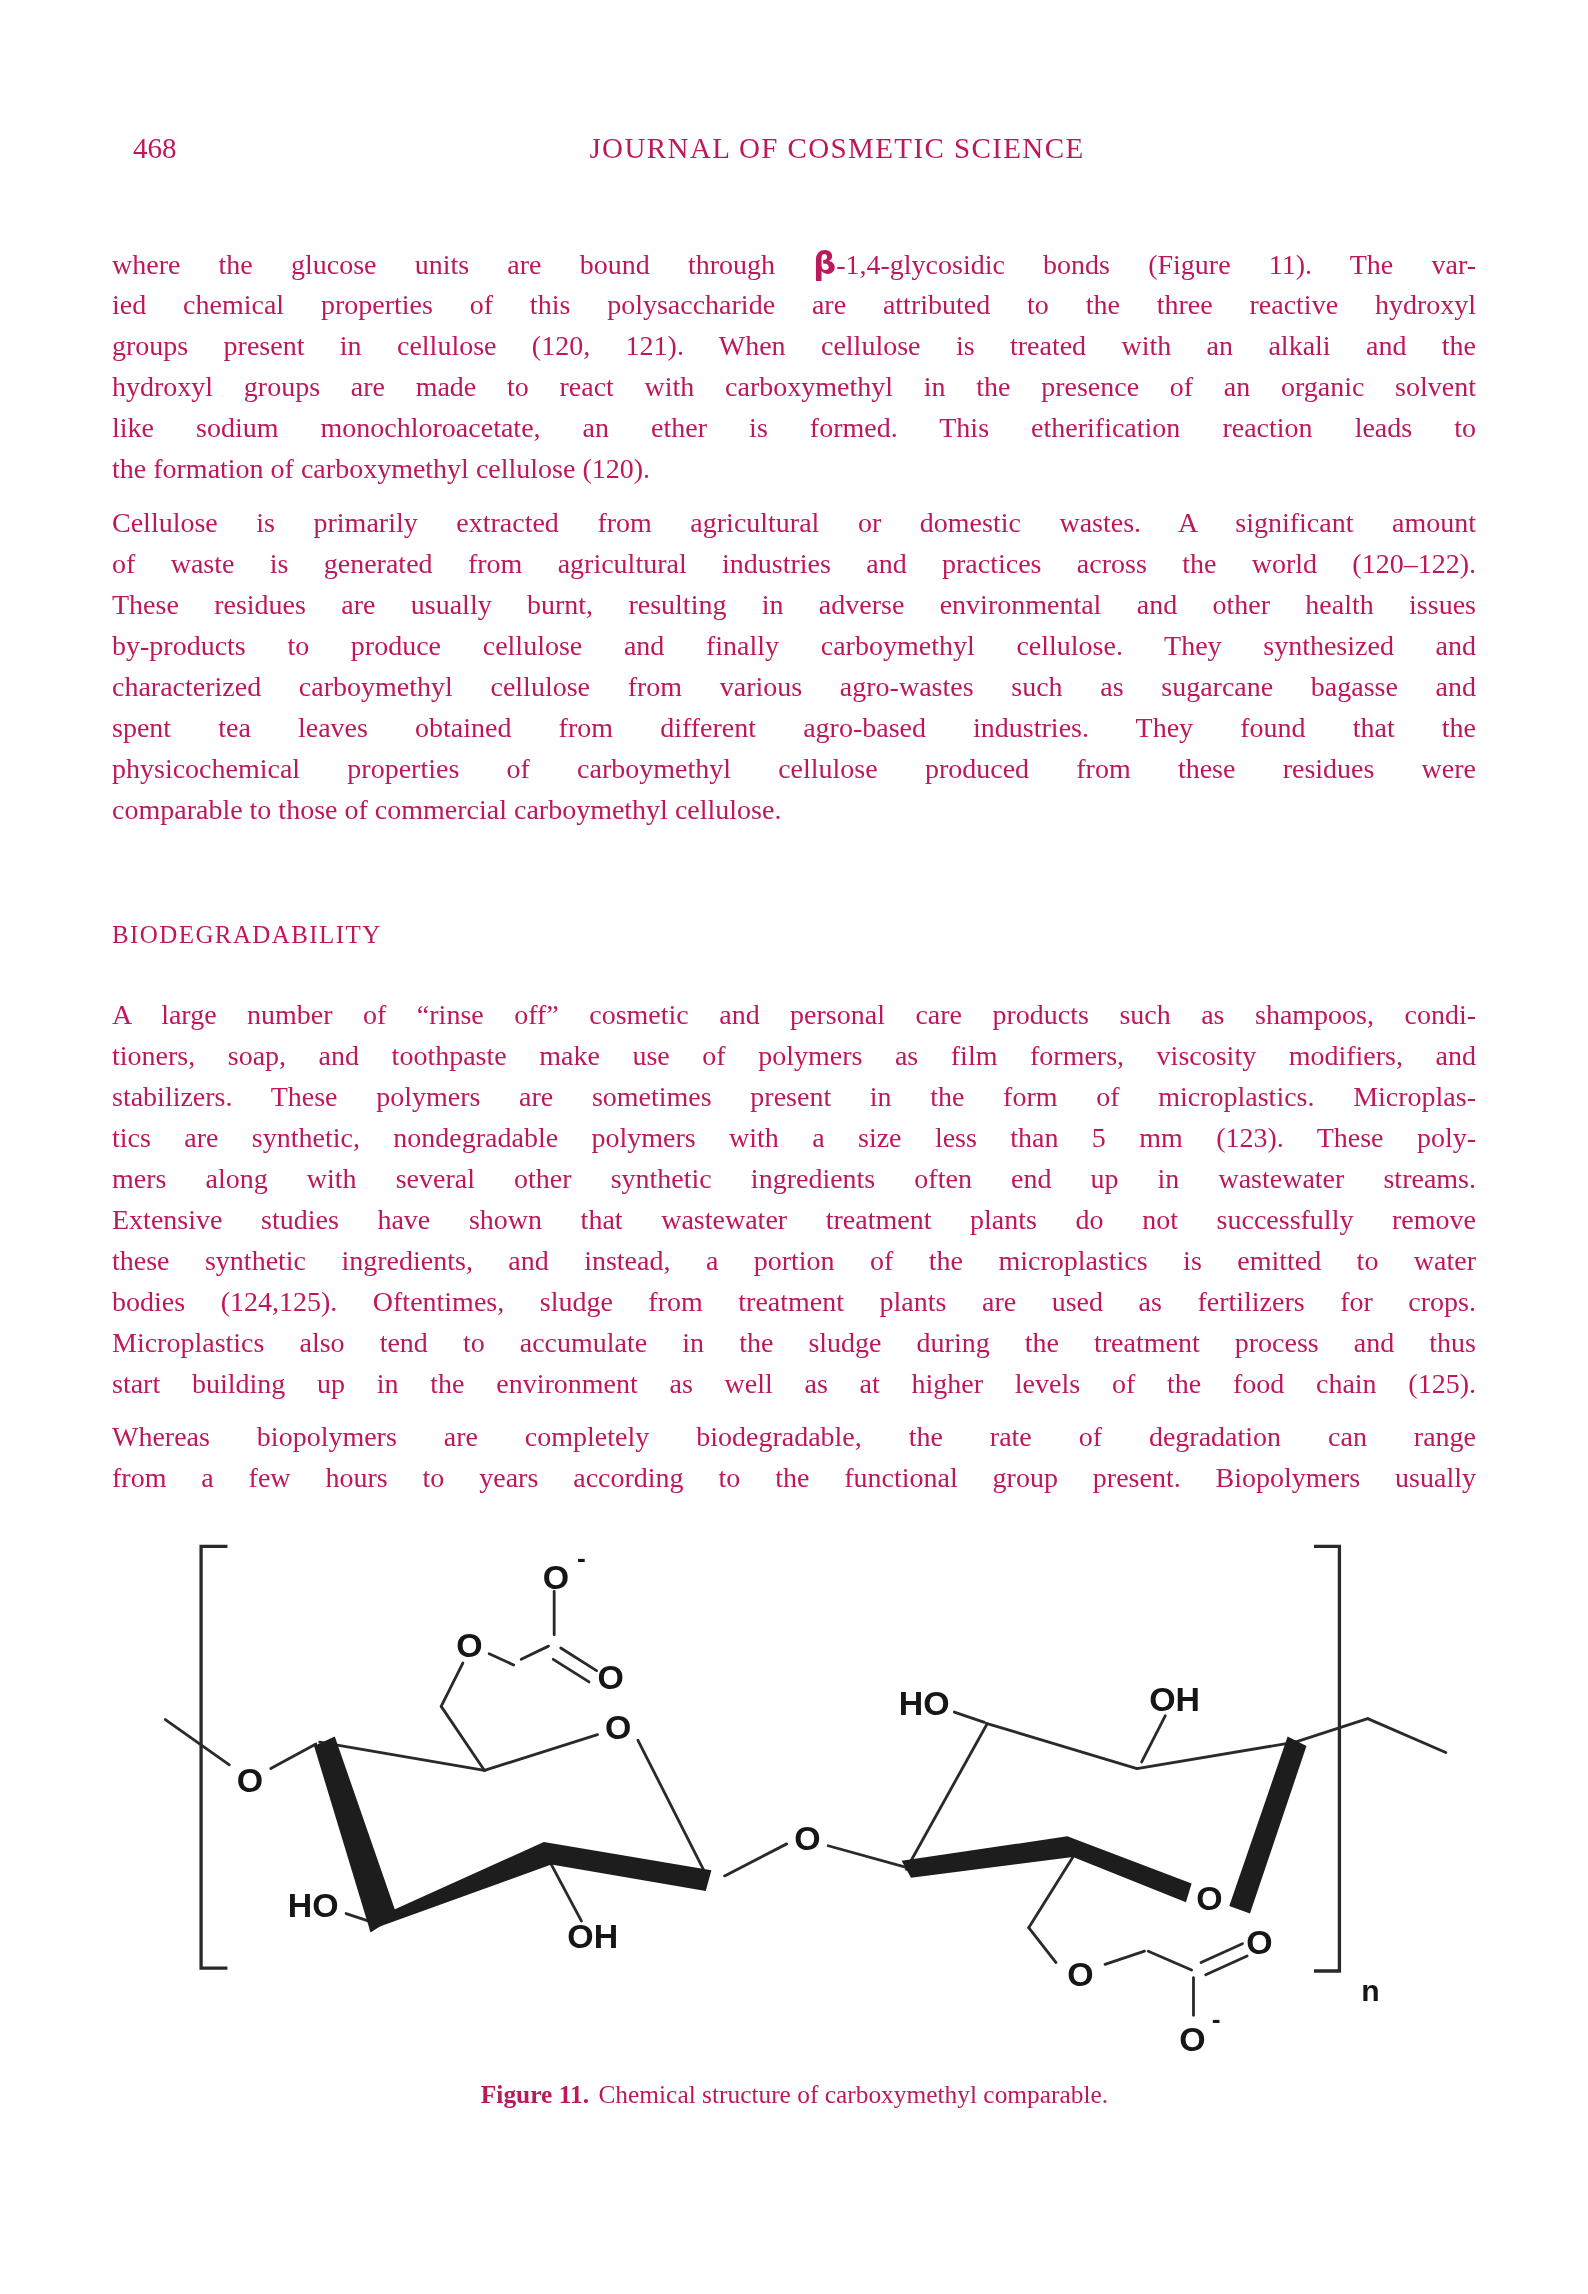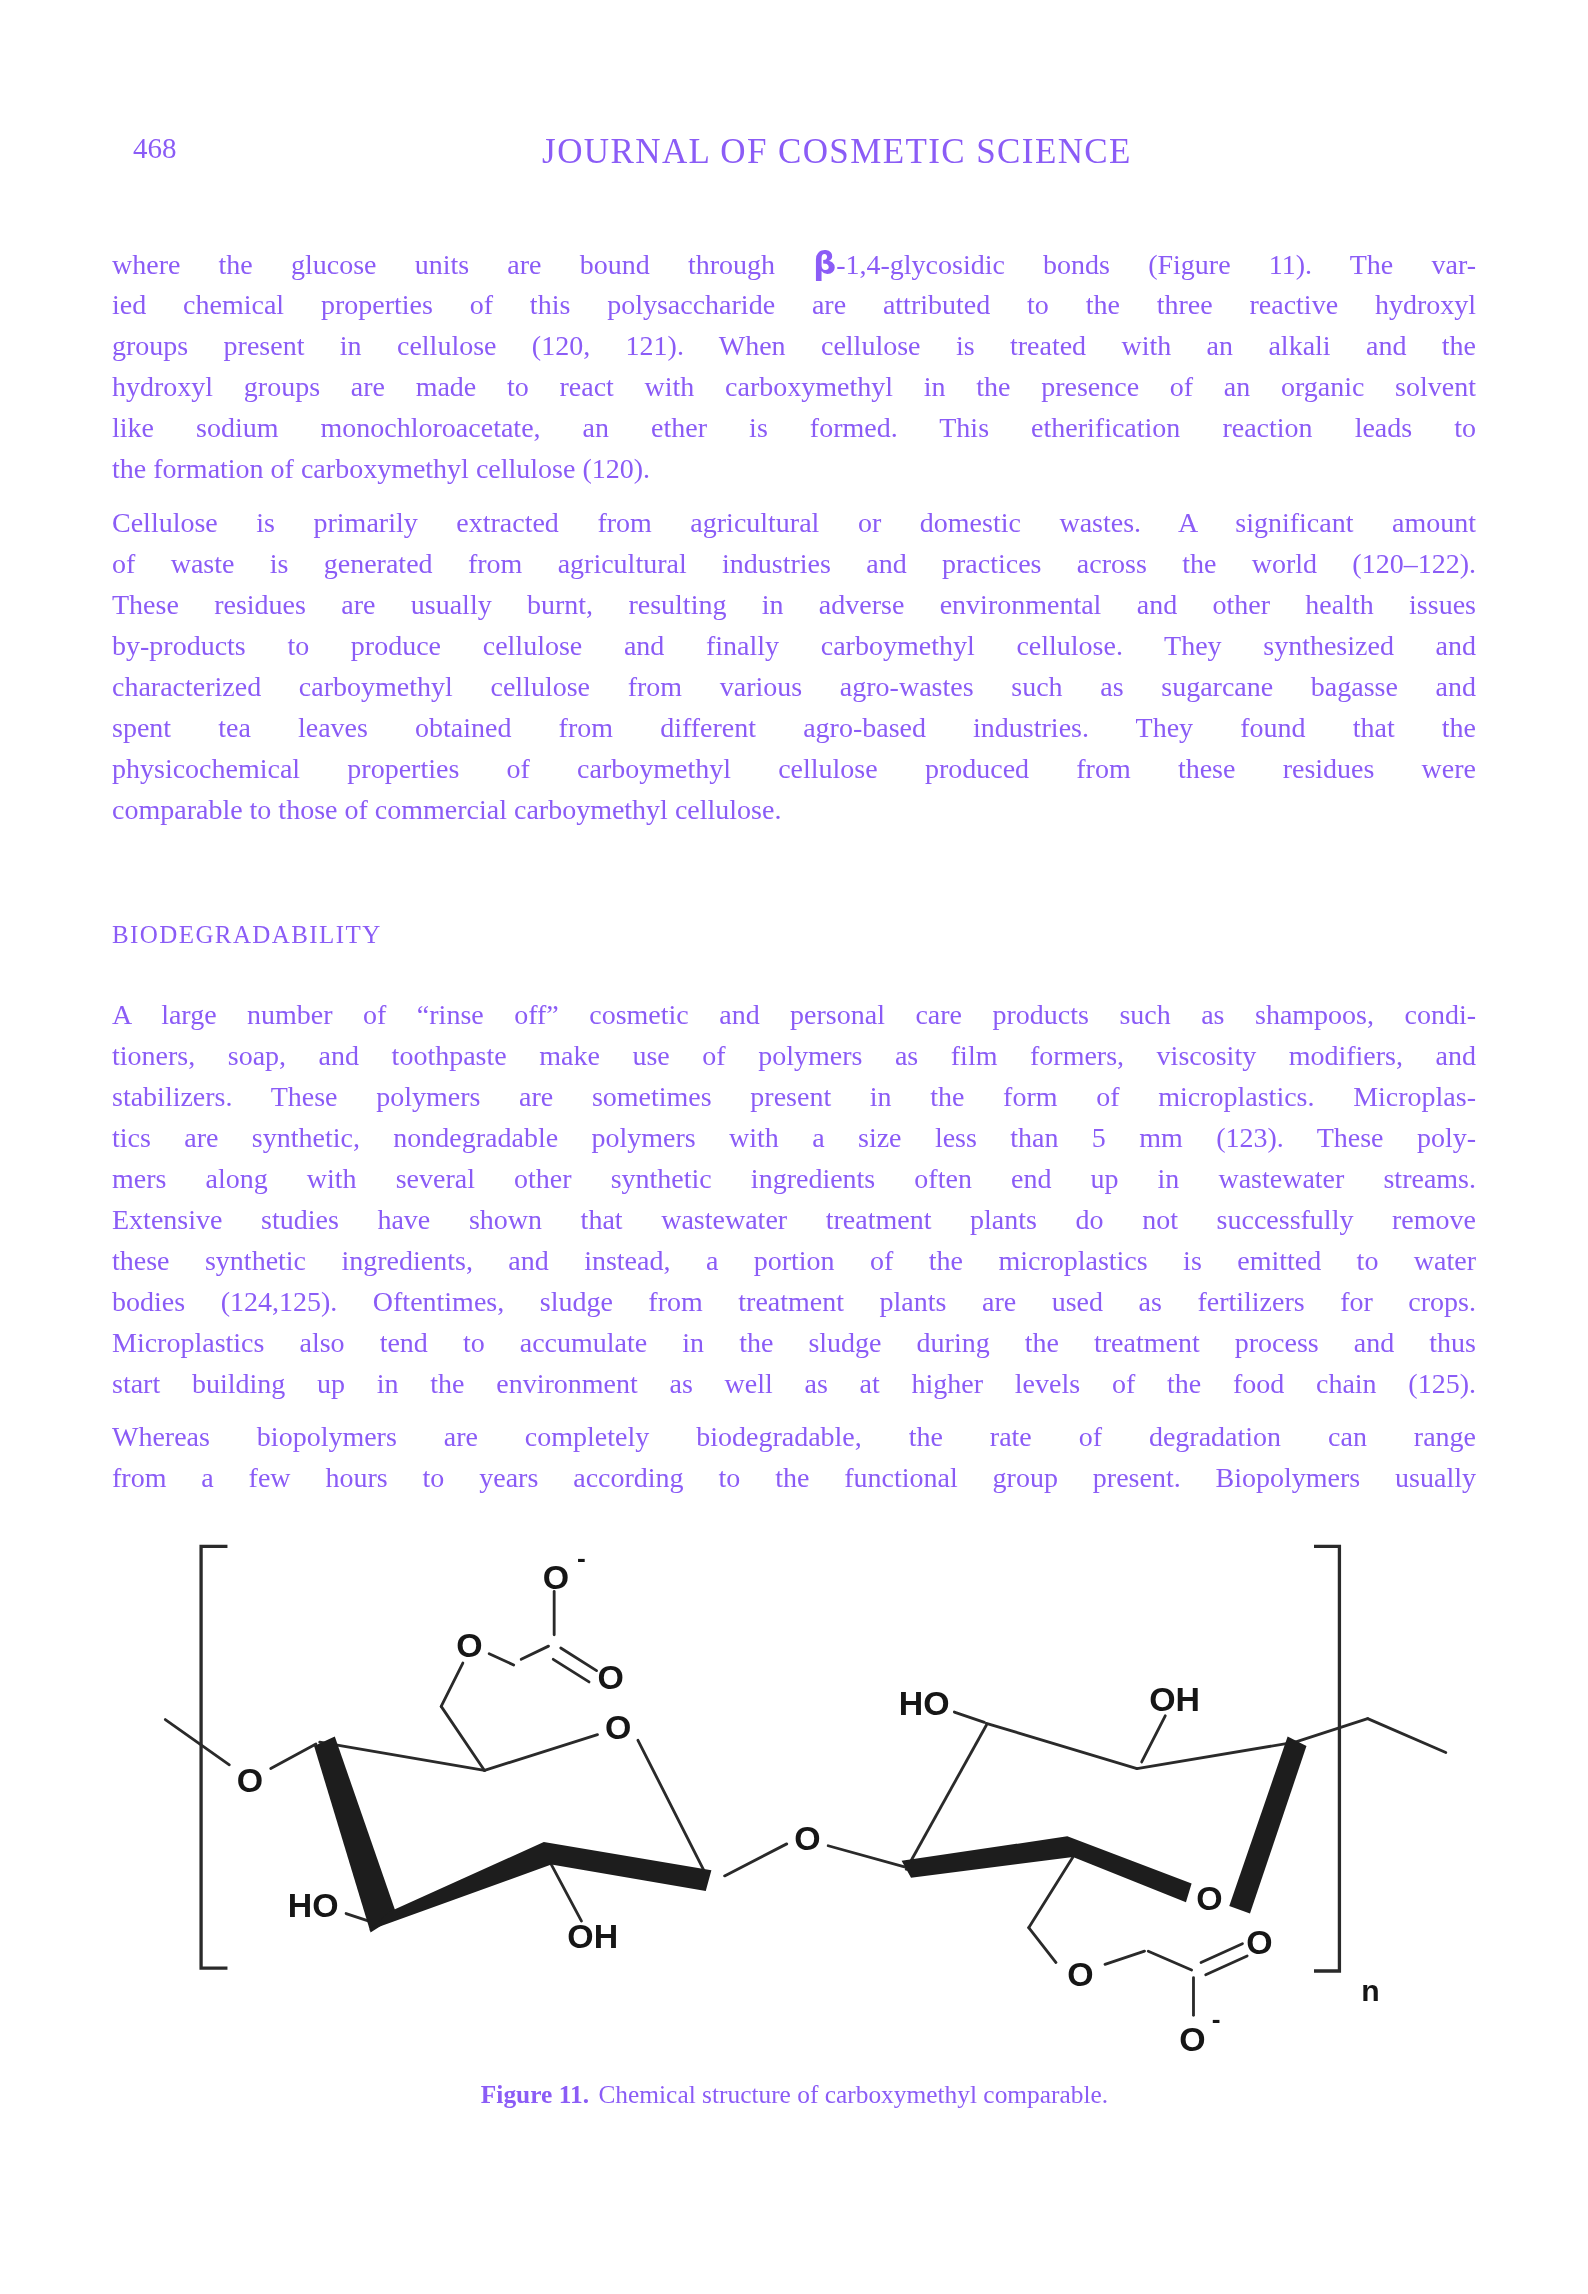--- a/index.html
+++ b/index.html
@@ -1,27 +1,27 @@
 <!DOCTYPE html>
 <html style="font-size:15px"><head>
 <meta charset="utf-8">
 <style>
   html,body{margin:0;padding:0;background:#ffffff;}
   .page{
     position:relative;
     width:1589px;height:2295px;
     background:#ffffff;
     font-family:"Liberation Serif", serif;
-    color:#8b5cf6;
+    color:#be185d;
     overflow:hidden;
   }
   .hdr{position:absolute;top:132px;left:0;width:100%;height:38px;}
   .pageno{position:absolute;left:133px;top:0;font-size:29px;}
   .jtitle{position:absolute;left:0;top:0;width:100%;text-align:center;text-indent:85px;
-          font-size:35px;letter-spacing:1.4px;}
+          font-size:29px;letter-spacing:1.4px;}
   .para{position:absolute;left:112px;width:1364px;margin-top:15px;}
   .line{font-size:28px;line-height:41px;height:41px;text-align:justify;overflow:hidden;}
   .line.j{text-align-last:justify;}
   .beta{font-family:"DejaVu Sans",sans-serif;font-size:32px;font-weight:bold;line-height:41px;}
   .secheading{position:absolute;left:112px;top:921px;font-size:25px;letter-spacing:1.4px;}
   .figwrap{position:absolute;left:122px;top:1533px;width:1337px;height:537px;}
   .caption{position:absolute;top:2080px;left:0;width:100%;text-align:center;font-size:25.4px;}
   .caption .cap-label{font-weight:bold;}
   .caption .cap-text{margin-left:9.4px;}
   svg text{font-family:"Liberation Sans",sans-serif;font-weight:bold;fill:#161616;}

